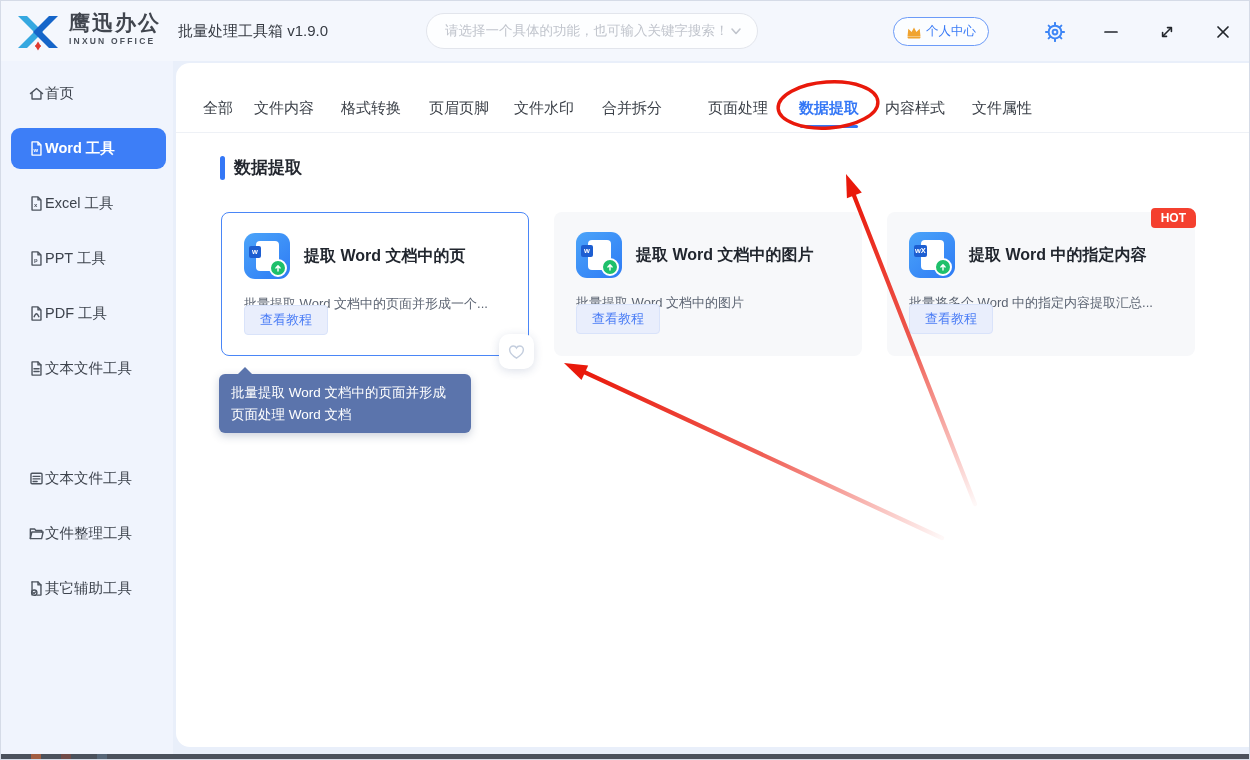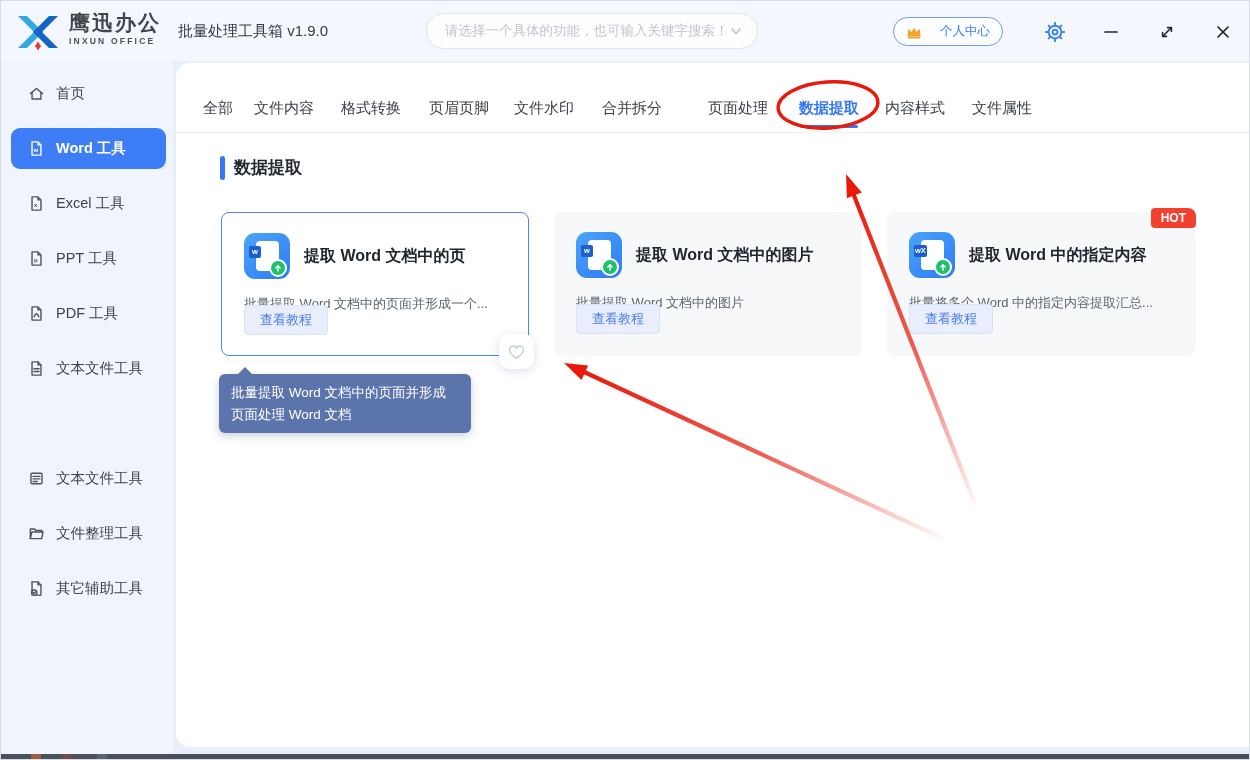--- a/index.html
+++ b/index.html
@@ -10,28 +10,28 @@
   
   .header { position:absolute; left:0; top:0; width:1250px; height:60px; background:#f4f7fd; }
   .logo { position:absolute; left:13px; top:11px; width:48px; height:40px; }
   .brand { position:absolute; left:68px; top:9px; }
   .brand-cn { font-size:21px; font-weight:bold; color:#41464f; letter-spacing:2px; line-height:26px; }
   .brand-en { font-size:8.5px; font-weight:bold; color:#4a505a; letter-spacing:2.2px; line-height:11px; }
   .app-title { position:absolute; left:177px; top:0; height:60px; line-height:60px; font-size:15px; color:#363b43; }
   .search { position:absolute; left:425px; top:12px; width:332px; height:36px; background:#fdfeff; border:1px solid #e2e5ec; border-radius:18px; display:flex; align-items:center; padding:0 14px 0 18px; cursor:pointer; }
   .search-ph { flex:1; font-size:13.5px; color:#c1c5cd; white-space:nowrap; overflow:hidden; }
   .search-chev { width:14px; height:14px; flex:0 0 auto; }
-  .user-center { position:absolute; left:892px; top:16px; height:29px; padding:0 12px; background:#fbfdff; border:1px solid #6c9bf8; border-radius:15px; display:flex; align-items:center; gap:18px; cursor:pointer; }
+  .user-center { position:absolute; left:892px; top:16px; height:29px; padding:0 12px; background:#fbfdff; border:1px solid #6c9bf8; border-radius:15px; display:flex; align-items:center; gap:4px; cursor:pointer; }
   .user-center-label { font-size:12.5px; color:#3a7bf6; white-space:nowrap; }
   .hbtn { position:absolute; top:18px; width:26px; height:26px; display:flex; align-items:center; justify-content:center; cursor:pointer; }
   .hbtn svg { display:block; }
 
   
   .sidebar { position:absolute; left:0; top:60px; width:172px; height:695px; background:#f0f4fd; }
-  .side-item { position:absolute; left:10px; width:155px; height:41px; border-radius:9px; display:flex; align-items:center; gap:11px; padding-left:17px; cursor:pointer; color:#3d434d; font-size:14.5px; }
+  .side-item { position:absolute; left:10px; width:155px; height:41px; border-radius:9px; display:flex; align-items:center; padding-left:17px; cursor:pointer; color:#3d434d; font-size:14.5px; }
   .side-item .si-icon { width:17px; height:17px; color:#4d545f; flex:0 0 auto; }
   .side-item.active { background:#3d7ef7; color:#ffffff; font-weight:bold; }
   .side-item.active .si-icon { color:#ffffff; }
 
   
   .panel { position:absolute; left:175px; top:62px; width:1075px; height:684px; background:#ffffff; border-radius:14px 0 0 14px; }
   .tab { position:absolute; top:34px; height:22px; line-height:22px; transform:translateX(-50%); font-size:15px; color:#3b4048; white-space:nowrap; cursor:pointer; }
   .tab.active { color:#3477f6; font-weight:bold; }
   .tab-underline { position:absolute; top:62px; left:624px; width:58px; height:3px; border-radius:2px; background:#3477f6; }
   .tab-sep { position:absolute; top:69px; left:0; width:1075px; height:1px; background:#eef1f6; }

